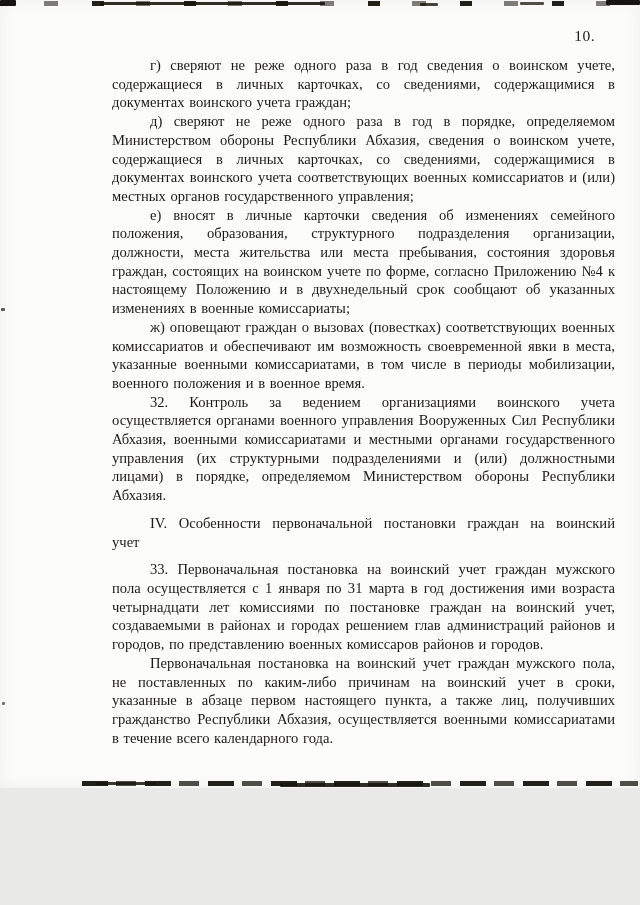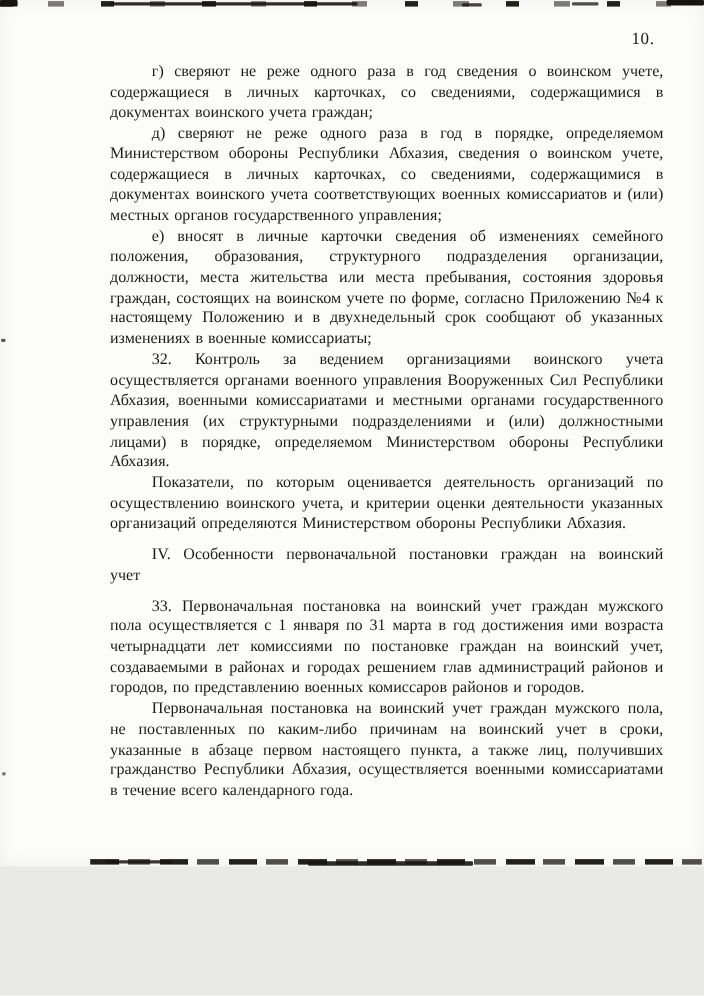--- a/index.html
+++ b/index.html
@@ -20,21 +20,21 @@
   }
   .page-number {
     position: absolute;
     top: 27px;
     right: 45px;
     font-size: 15.5px;
     letter-spacing: 0.5px;
   }
   .text-block {
     position: absolute;
-    left: 100px;
+    left: 112px;
     top: 56px;
     width: 503px;
     font-size: 14.6px;
     line-height: 18.7px;
     text-align: justify;
     word-spacing: 1px;
   }
   .para {
     margin: 0;
     text-indent: 38px;
@@ -90,20 +90,20 @@
 
   <div class="artifact" style="top:308px; left:1px; width:4px; height:3px; opacity:.7;"></div>
   <div class="artifact" style="top:702px; left:2px; width:3px; height:3px; opacity:.6;"></div>
 
   <div class="page-number">10.</div>
 
   <div class="text-block">
     <p class="para">г) сверяют не реже одного раза в год сведения о воинском учете, содержащиеся в личных карточках, со сведениями, содержащимися в документах воинского учета граждан;</p>
     <p class="para">д) сверяют не реже одного раза в год в порядке, определяемом Министерством обороны Республики Абхазия, сведения о воинском учете, содержащиеся в личных карточках, со сведениями, содержащимися в документах воинского учета соответствующих военных комиссариатов и (или) местных органов государственного управления;</p>
     <p class="para">е) вносят в личные карточки сведения об изменениях семейного положения, образования, структурного подразделения организации, должности, места жительства или места пребывания, состояния здоровья граждан, состоящих на воинском учете по форме, согласно Приложению №4 к настоящему Положению и в двухнедельный срок сообщают об указанных изменениях в военные комиссариаты;</p>
+    <p class="para">ж) оповещают граждан о вызовах (повестках) соответствующих военных комиссариатов и обеспечивают им возможность своевременной явки в места, указанные военными комиссариатами, в том числе в периоды мобилизации, военного положения и в военное время.</p>
     <p class="para">32. Контроль за ведением организациями воинского учета осуществляется органами военного управления Вооруженных Сил Республики Абхазия, военными комиссариатами и местными органами государственного управления (их структурными подразделениями и (или) должностными лицами) в порядке, определяемом Министерством обороны Республики Абхазия.</p>
-    <p class="para">Показатели, по которым оценивается деятельность организаций по осуществлению воинского учета, и критерии оценки деятельности указанных организаций определяются Министерством обороны Республики Абхазия.</p>
     <p class="para heading">IV. Особенности первоначальной постановки граждан на воинский учет</p>
     <p class="para">33. Первоначальная постановка на воинский учет граждан мужского пола осуществляется с 1 января по 31 марта в год достижения ими возраста четырнадцати лет комиссиями по постановке граждан на воинский учет, создаваемыми в районах и городах решением глав администраций районов и городов, по представлению военных комиссаров районов и городов.</p>
     <p class="para">Первоначальная постановка на воинский учет граждан мужского пола, не поставленных по каким-либо причинам на воинский учет в сроки, указанные в абзаце первом настоящего пункта, а также лиц, получивших гражданство Республики Абхазия, осуществляется военными комиссариатами в течение всего календарного года.</p>
   </div>
 
 </div>
 
 </body></html>

